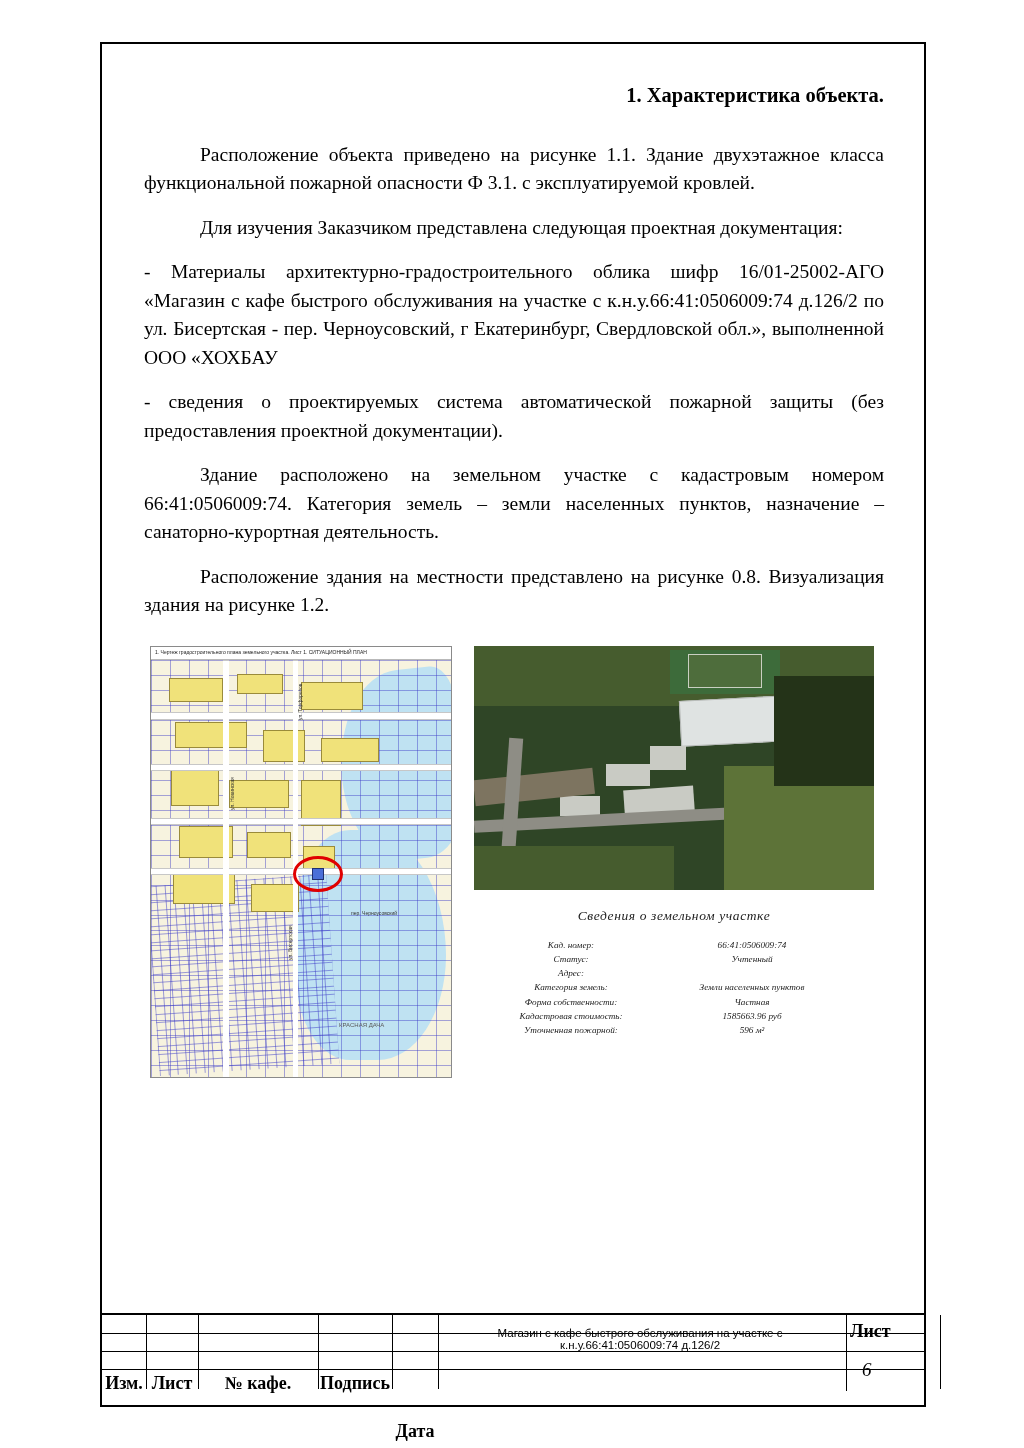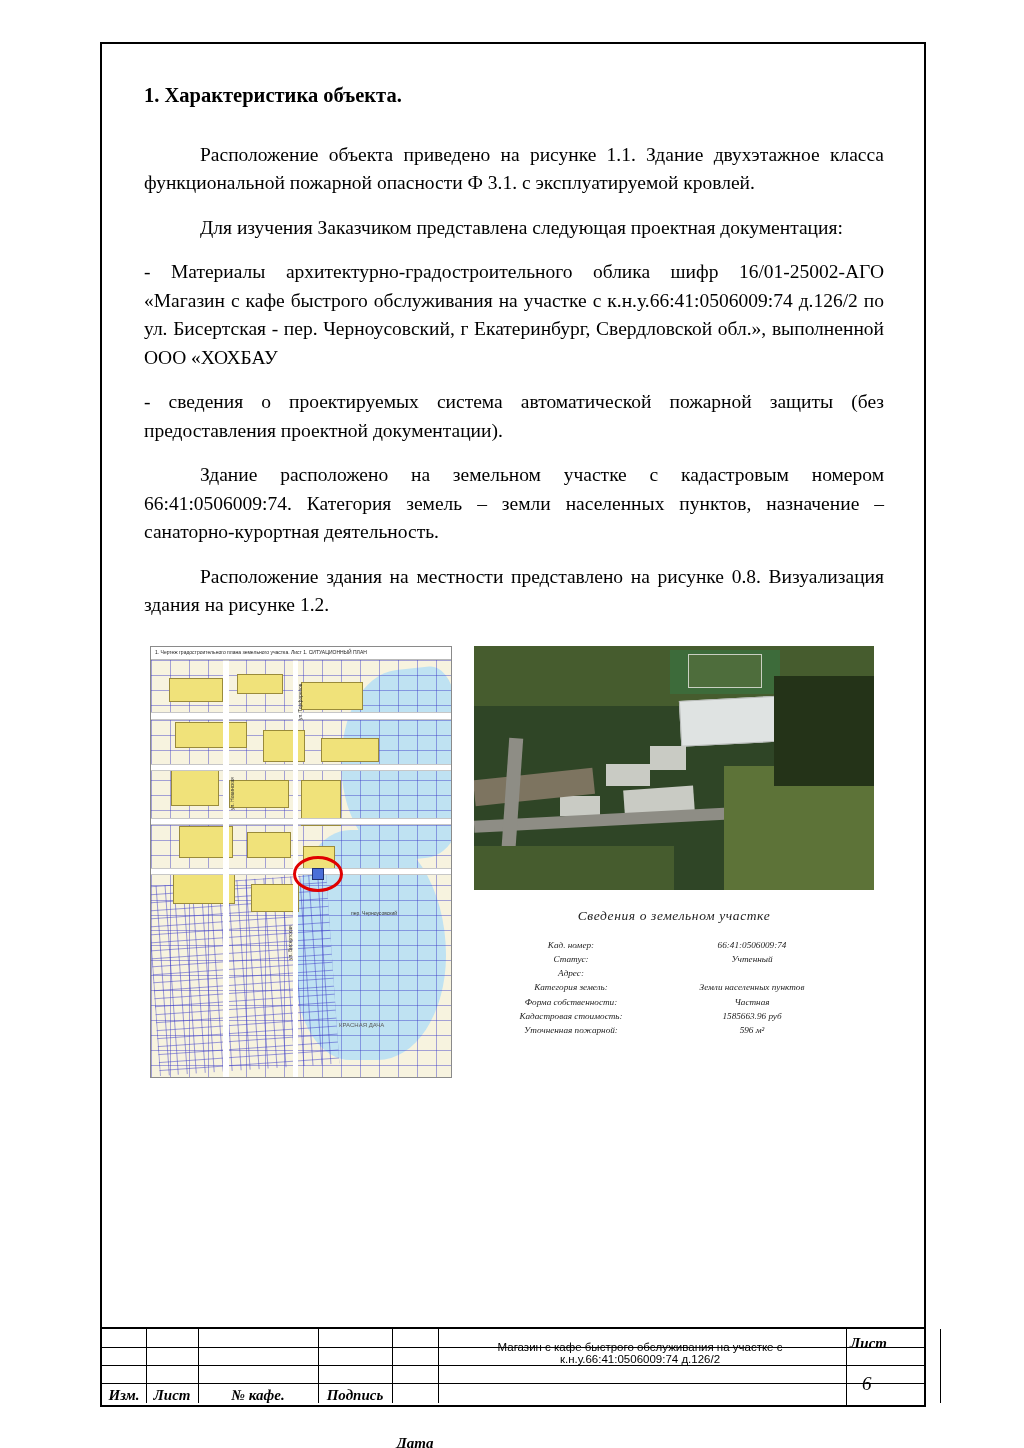--- a/index.html
+++ b/index.html
@@ -23,21 +23,21 @@
     border: 2px solid #000;
     box-sizing: border-box;
   }
   .content {
     position: absolute;
     left: 42px;
     top: 40px;
     width: 740px;
   }
   .doc-title {
-    text-align: left;
+    text-align: right;
     font-size: 20.5px;
     margin: 0 0 34px 0;
     font-weight: normal;
   }
   .doc-title b { font-weight: bold; }
   p.body-text {
     font-size: 19.5px;
     line-height: 1.46;
     margin: 16px 0 2px 0;
     text-align: justify;
@@ -191,37 +191,36 @@
   .info-row.full .info-val { white-space: normal; }
   .fig-caption {
     margin-top: 28px;
     font-size: 19.5px;
     padding-left: 2px;
   }
   
   .stamp {
     position: absolute;
     left: 0;
-    bottom: 2px;
+    bottom: 16px;
     width: 822px;
     height: 76px;
     border-top: 2px solid #000;
     box-sizing: border-box;
   }
   .stamp-grid {
     position: absolute;
     inset: 0;
   }
   .vline { position: absolute; top: 0; bottom: 0; width: 1px; background: #000; }
   .hline { position: absolute; left: 0; right: 0; height: 1px; background: #000; }
   .stamp-cell {
     position: absolute;
     font-family: "Liberation Serif", serif;
-    font-size: 15px;
-    font-style: italic;
+    font-size: 18px;
     font-weight: bold;
     text-align: center;
   }
   .stamp-main {
     position: absolute;
     font-family: "Liberation Sans", sans-serif;
     font-size: 11.5px;
     text-align: center;
     font-style: normal;
     font-weight: normal;

